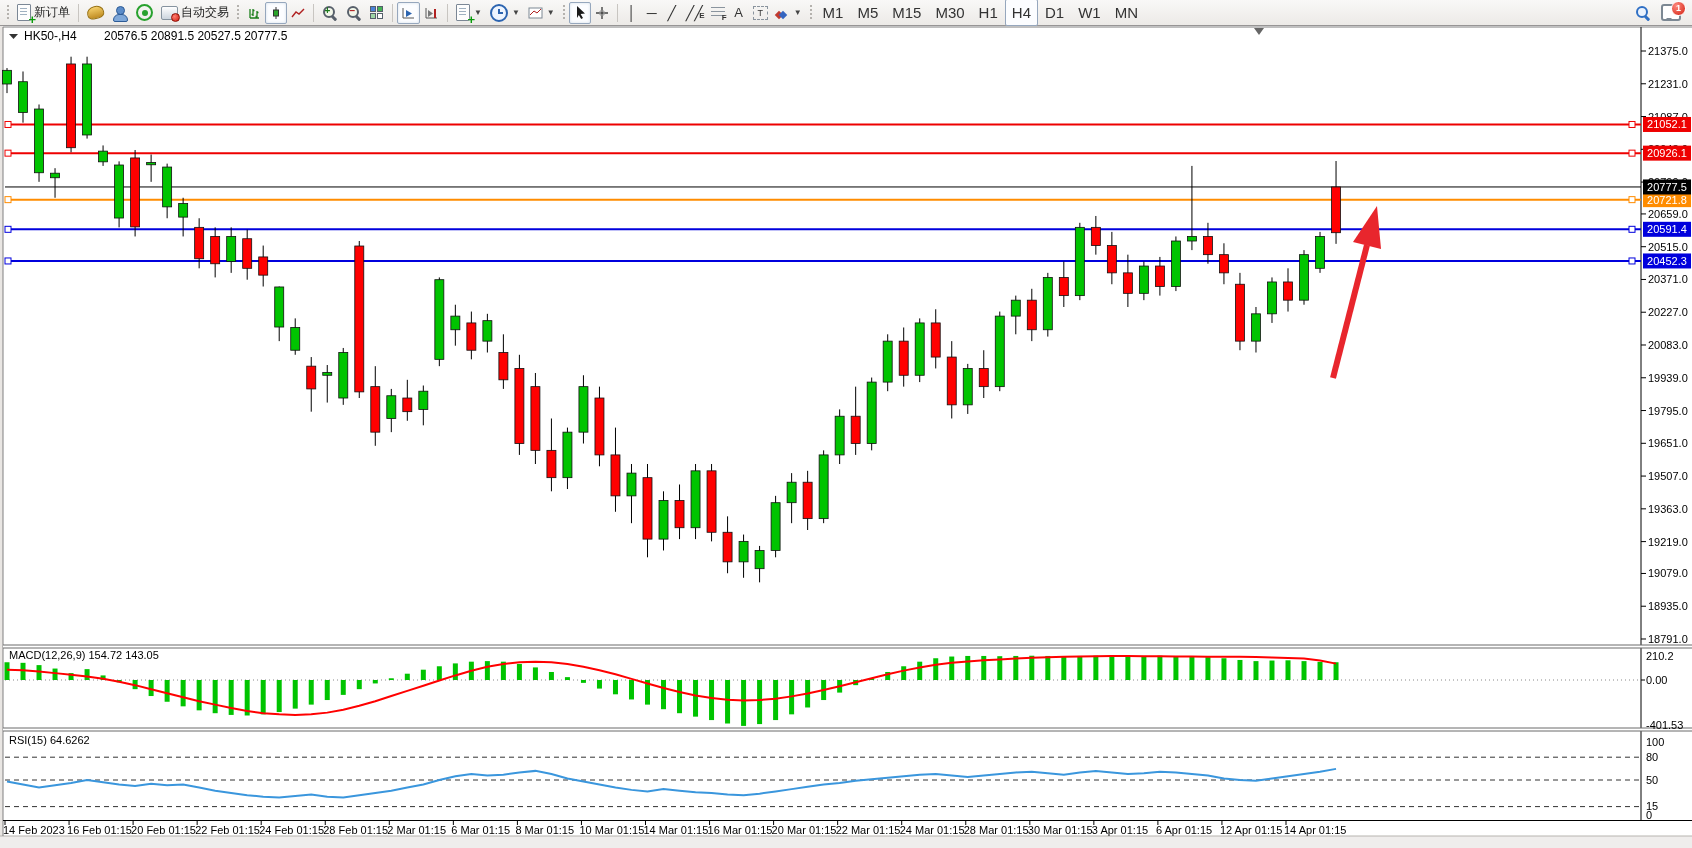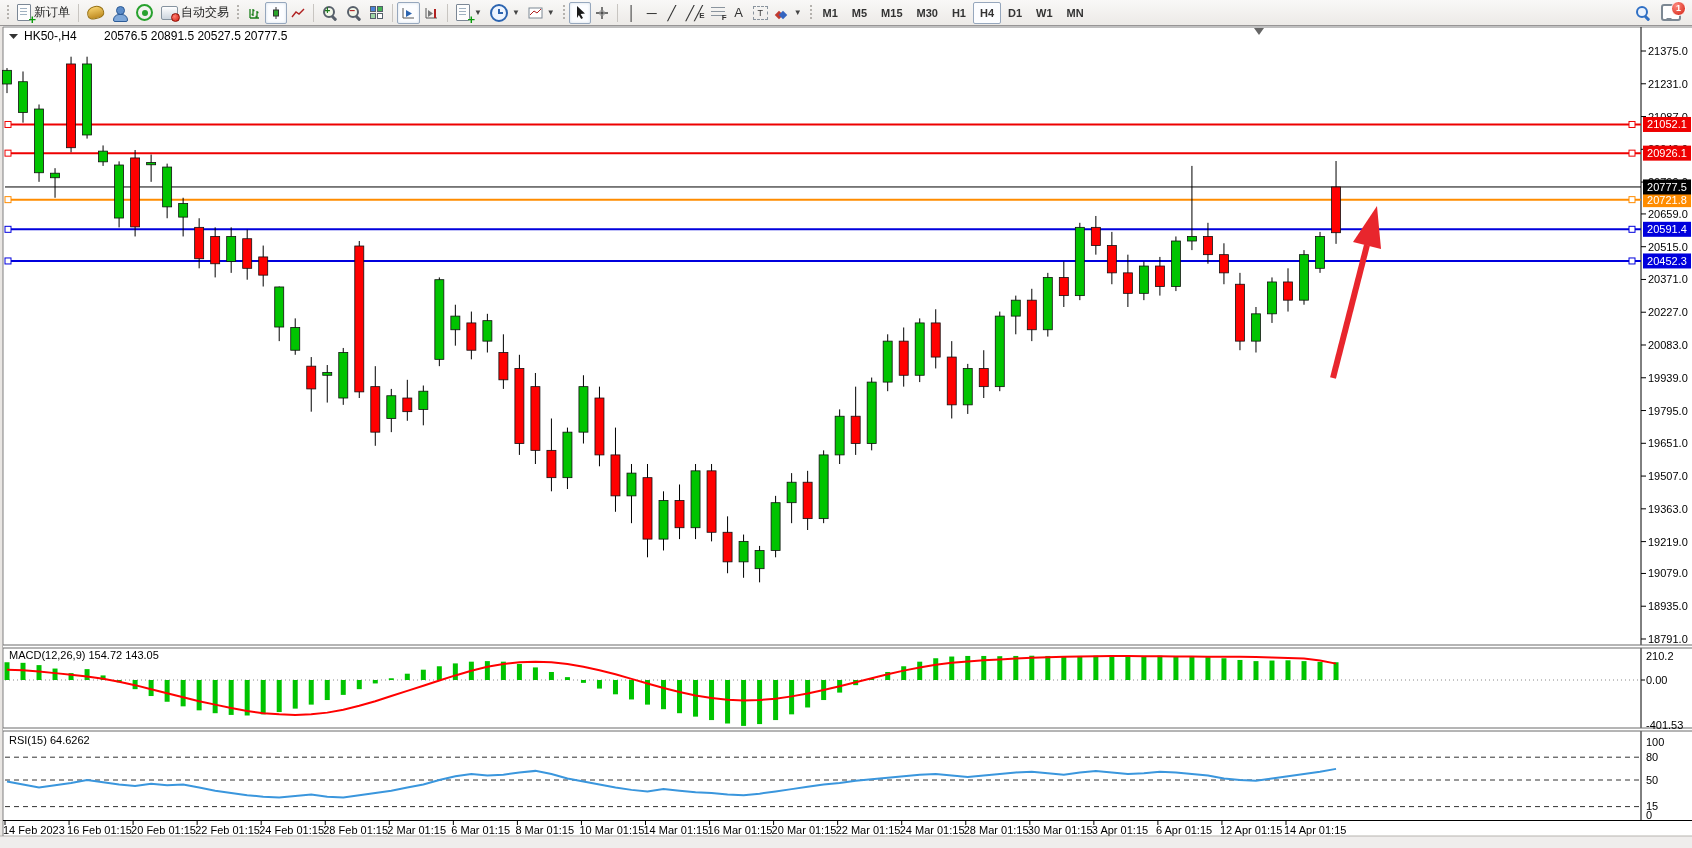--- a/index.html
+++ b/index.html
@@ -9,21 +9,21 @@
     background:linear-gradient(#f9f8f7,#eceae7);border-bottom:1px solid #979595;
     display:flex;align-items:center;padding:0 3px;z-index:9}
   .tbtn{height:22px;min-width:20px;display:flex;align-items:center;justify-content:center;
     gap:3px;padding:0 3px;border:1px solid transparent;border-radius:2px;font-size:12px;color:#222;box-sizing:border-box}
   .tbtn.pressed{border-color:#96a7bd;background:#fcfdff;box-shadow:inset 0 0 3px #d3dde9}
   .grip{width:4px;height:18px;margin:0 3px;flex:none;
     background-image:repeating-linear-gradient(to bottom,#b5b2ae 0 2px,rgba(0,0,0,0) 2px 4px);
     background-size:2px 16px;background-repeat:no-repeat;background-position:1px 1px}
   .vsep{width:1px;height:18px;background:#c8c5c1;margin:0 4px;flex:none}
   .caret{font-size:8px;color:#444;margin-left:1px}
-  .tf{font-size:11px;font-weight:bold;color:#333;padding:4px 6px;border:1px solid transparent;border-radius:2px}
+  .tf{font-size:15px;font-weight:normal;color:#333;padding:4px 6px;border:1px solid transparent;border-radius:2px}
   .tf.pressed{border-color:#96a7bd;background:#fcfdff}
   .tb-right{margin-left:auto;display:flex;align-items:center;gap:10px;padding-right:8px}
   
   .ic{position:relative;display:inline-block;flex:none}
   .doc{width:12px;height:15px;background:#fdfdfd;border:1px solid #7b8795;border-radius:1px}
   .doc i{position:absolute;left:2px;top:3px;width:7px;height:1px;background:#9fb0c0;box-shadow:0 3px 0 #9fb0c0,0 6px 0 #9fb0c0}
   .plusmark{position:absolute;right:-6px;bottom:-5px;color:#0a9a0a;font-weight:bold;font-size:13px;line-height:11px;text-shadow:0 0 1px #fff}
   .shell{width:15px;height:11px;background:linear-gradient(#f5d06b,#c08c22);border:1px solid #97700f;border-radius:60% 60% 45% 45%;transform:rotate(-14deg)}
   .person{width:16px;height:16px}
   .person:before{content:"";position:absolute;left:4px;top:1px;width:7px;height:7px;border-radius:50%;background:#5b8cc9;border:1px solid #2d5b96}

